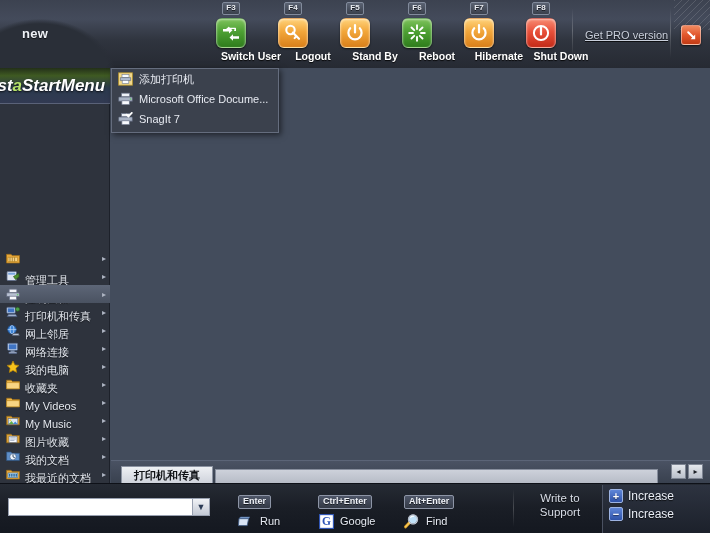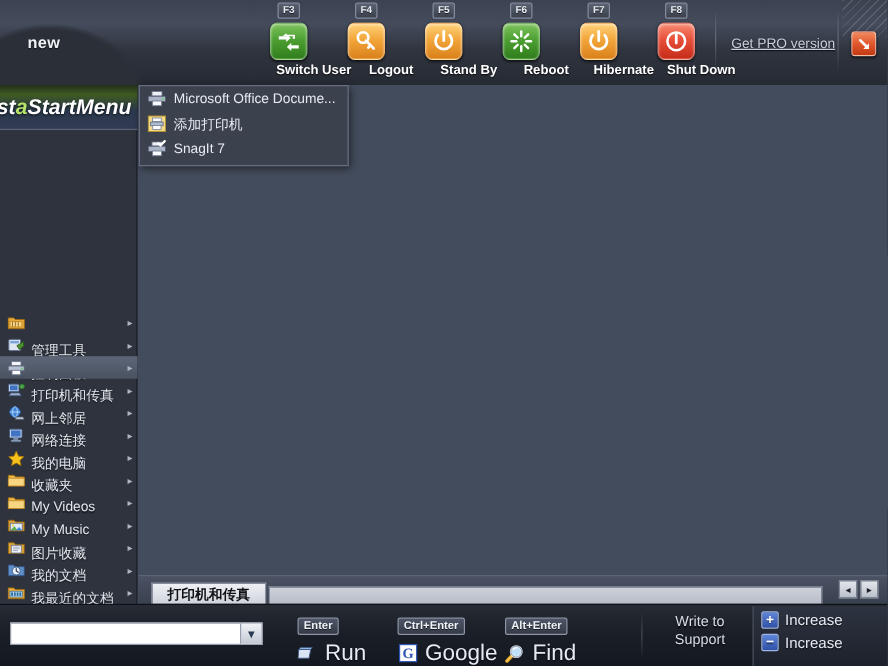--- a/index.html
+++ b/index.html
@@ -196,21 +196,21 @@
     display: inline-block; font-size: 9px; font-weight: bold; color: #eff2f7;
     background: linear-gradient(to bottom,#4e5costume,#343a46);
     background: linear-gradient(to bottom,#4e5668,#343a46);
     border: 1px solid #8d95a6; border-radius: 2px;
     padding: 0 4px 1px 4px; line-height: 11px;
     text-shadow: 0 1px 0 rgba(0,0,0,.6);
   }
   .sc-row { display: flex; align-items: center; margin-top: 4px; }
   .sc-row .sic2 { width: 16px; height: 16px; margin-right: 6px;
                   display: flex; align-items: center; justify-content: center; }
-  .sc-row .sc-lbl { color: #e6eaf2; font-size: 18px;
+  .sc-row .sc-lbl { color: #e6eaf2; font-size: 11px;
                     text-shadow: 0 1px 1px rgba(0,0,0,.8); }
 
   #writesupport {
     position: absolute; left: 525px; top: 491px; width: 70px;
     text-align: center; color: #d8dde7; font-size: 11.5px; line-height: 14px;
     text-shadow: 0 1px 1px rgba(0,0,0,.8);
   }
   #bdiv1 { position: absolute; left: 513px; top: 489px; width: 1px; height: 38px;
            background: linear-gradient(to bottom, rgba(255,255,255,0), rgba(255,255,255,.2), rgba(255,255,255,0)); }
   #zoompanel {
@@ -512,38 +512,38 @@
         <span class="arr">▸</span>
       </div>
 
     </div>
   </div>
 
   <div id="submenu">
     <div class="si">
       <span class="sic">
         <svg width="15" height="14" viewBox="0 0 15 14">
+          <rect x="0.6" y="0.8" width="13.8" height="12.4" fill="#f2d88a" stroke="#b0912f" stroke-width=".8"></rect>
+          <rect x="4" y="2.4" width="7" height="3" fill="#f7fbff" stroke="#6f798e" stroke-width=".6"></rect>
+          <path d="M2.4 5.6 H12.6 V8.6 H2.4 Z" fill="#aebbcf" stroke="#5b6479" stroke-width=".6"></path>
+          <rect x="4.2" y="8.3" width="6.6" height="3.2" fill="#fafcff" stroke="#6f798e" stroke-width=".6"></rect>
+        </svg>
+      </span>
+      <span>添加打印机</span>
+    </div>
+    <div class="si">
+      <span class="sic">
+        <svg width="15" height="14" viewBox="0 0 15 14">
           <rect x="3.6" y="1.2" width="8" height="3.6" fill="#eef2f8" stroke="#6f798e" stroke-width=".7"></rect>
           <path d="M1.2 5 H13.8 A1 1 0 0 1 14.4 6 V9.2 H0.6 V6 A1 1 0 0 1 1.2 5 Z" fill="#aab4c6" stroke="#565f72" stroke-width=".7"></path>
           <rect x="3.9" y="8.8" width="7.4" height="3.8" fill="#f8fafe" stroke="#6f798e" stroke-width=".7"></rect>
           <circle cx="12.5" cy="7" r=".8" fill="#62d262"></circle>
         </svg>
       </span>
       <span>Microsoft Office Docume...</span>
-    </div>
-    <div class="si">
-      <span class="sic">
-        <svg width="15" height="14" viewBox="0 0 15 14">
-          <rect x="0.6" y="0.8" width="13.8" height="12.4" fill="#f2d88a" stroke="#b0912f" stroke-width=".8"></rect>
-          <rect x="4" y="2.4" width="7" height="3" fill="#f7fbff" stroke="#6f798e" stroke-width=".6"></rect>
-          <path d="M2.4 5.6 H12.6 V8.6 H2.4 Z" fill="#aebbcf" stroke="#5b6479" stroke-width=".6"></path>
-          <rect x="4.2" y="8.3" width="6.6" height="3.2" fill="#fafcff" stroke="#6f798e" stroke-width=".6"></rect>
-        </svg>
-      </span>
-      <span>添加打印机</span>
     </div>
     <div class="si">
       <span class="sic">
         <svg width="15" height="14" viewBox="0 0 15 14">
           <rect x="3.6" y="1.6" width="8" height="3.2" fill="#eef2f8" stroke="#6f798e" stroke-width=".7"></rect>
           <path d="M1.2 5 H13.8 A1 1 0 0 1 14.4 6 V9.2 H0.6 V6 A1 1 0 0 1 1.2 5 Z" fill="#aab4c6" stroke="#565f72" stroke-width=".7"></path>
           <rect x="3.9" y="8.8" width="7.4" height="3.8" fill="#f8fafe" stroke="#6f798e" stroke-width=".7"></rect>
           <path d="M8.6 2.6 L10.4 4.4 L13.8 0.9" stroke="#ffffff" stroke-width="1.8" fill="none" stroke-linecap="round"></path>
         </svg>
       </span>

